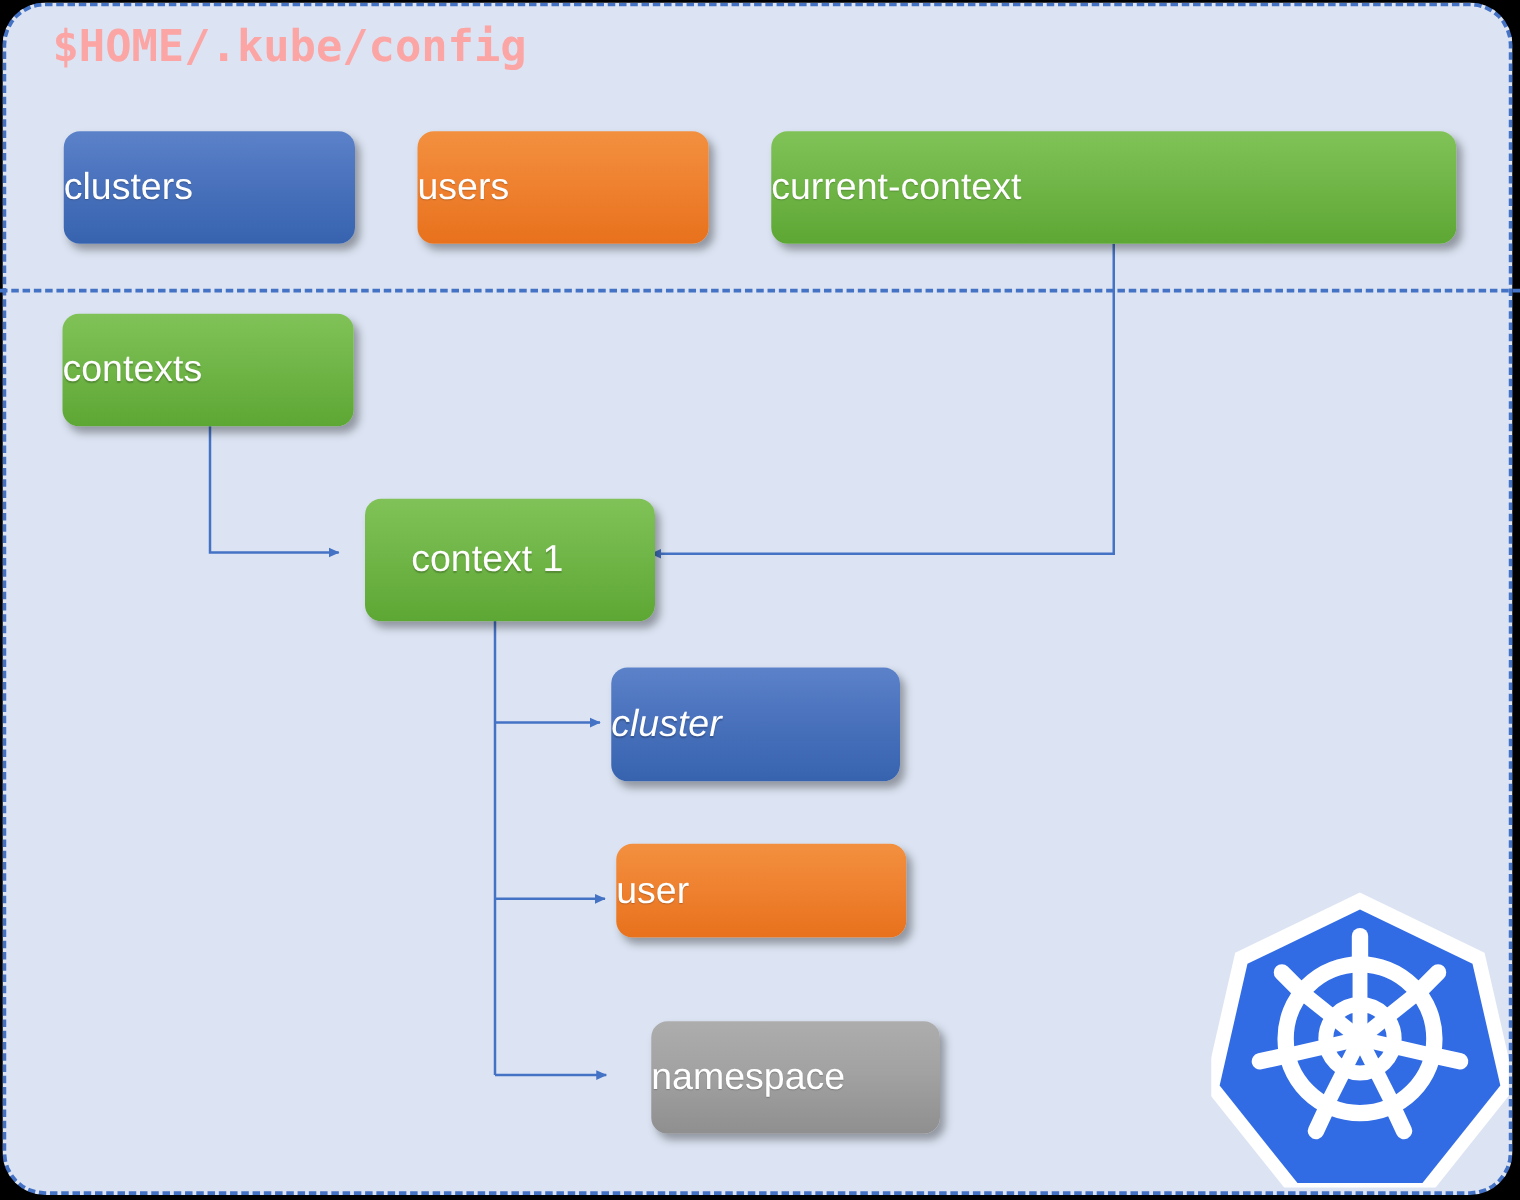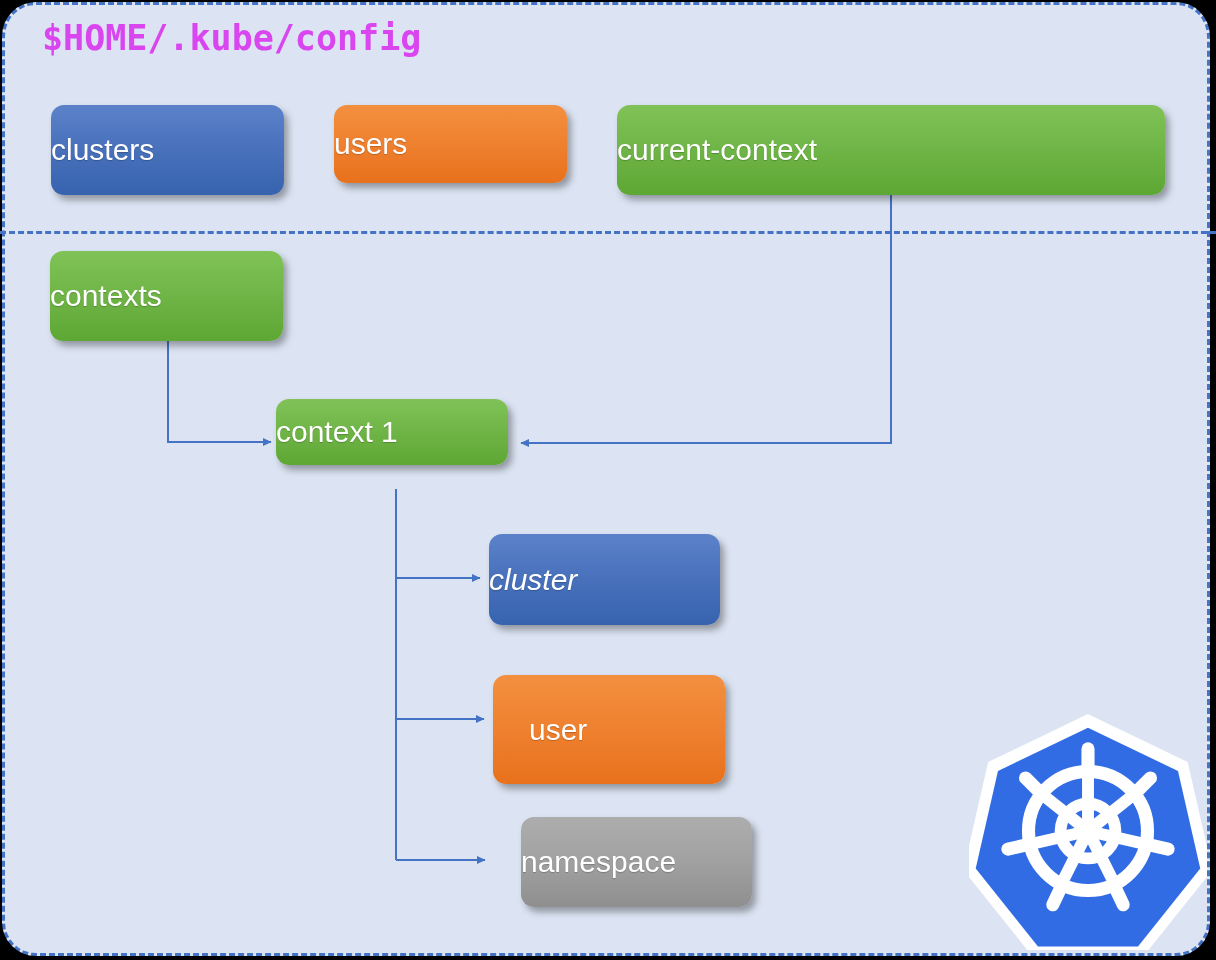--- a/index.html
+++ b/index.html
@@ -46,21 +46,21 @@
   }
 
   
   .title {
     position: absolute;
     left: 42px;
     top: 18px;
     font-family: "DejaVu Sans Mono", "Liberation Mono", monospace;
     font-size: 35px;
     font-weight: 700;
-    color: #d946ef;
+    color: #fca5a5;
     letter-spacing: 0px;
     white-space: nowrap;
   }
 
   
   .node {
     position: absolute;
     box-sizing: border-box;
     border-radius: 13px;
     display: flex;
@@ -81,26 +81,26 @@
   }
   .node.green {
     background: linear-gradient(180deg, #80c257 0%, #71b648 45%, #5da734 100%);
   }
   .node.gray {
     background: linear-gradient(180deg, #adadad 0%, #a2a2a2 45%, #8f8f8f 100%);
   }
 
   
   #node-clusters        { left: 51px;  top: 105px; width: 233px; height: 90px; }
-  #node-users           { left: 334px; top: 105px; width: 233px; height: 78px; }
+  #node-users           { left: 334px; top: 105px; width: 233px; height: 90px; }
   #node-current-context { left: 617px; top: 105px; width: 548px; height: 90px; }
   #node-contexts        { left: 50px;  top: 251px; width: 233px; height: 90px; }
-  #node-context1        { left: 276px; top: 399px; width: 232px; height: 66px; }
+  #node-context1        { left: 292px; top: 399px; width: 232px; height: 98px; padding-left: 37px; }
   #node-cluster         { left: 489px; top: 534px; width: 231px; height: 91px; font-style: italic; }
-  #node-user            { left: 493px; top: 675px; width: 232px; height: 109px; padding-left: 36px; }
+  #node-user            { left: 493px; top: 675px; width: 232px; height: 75px; }
   #node-namespace       { left: 494px; top: 817px; width: 231px; height: 90px; margin-left: 27px; }
 
   
   #connectors {
     position: absolute;
     left: 0;
     top: 0;
     width: 1216px;
     height: 960px;
     pointer-events: none;

